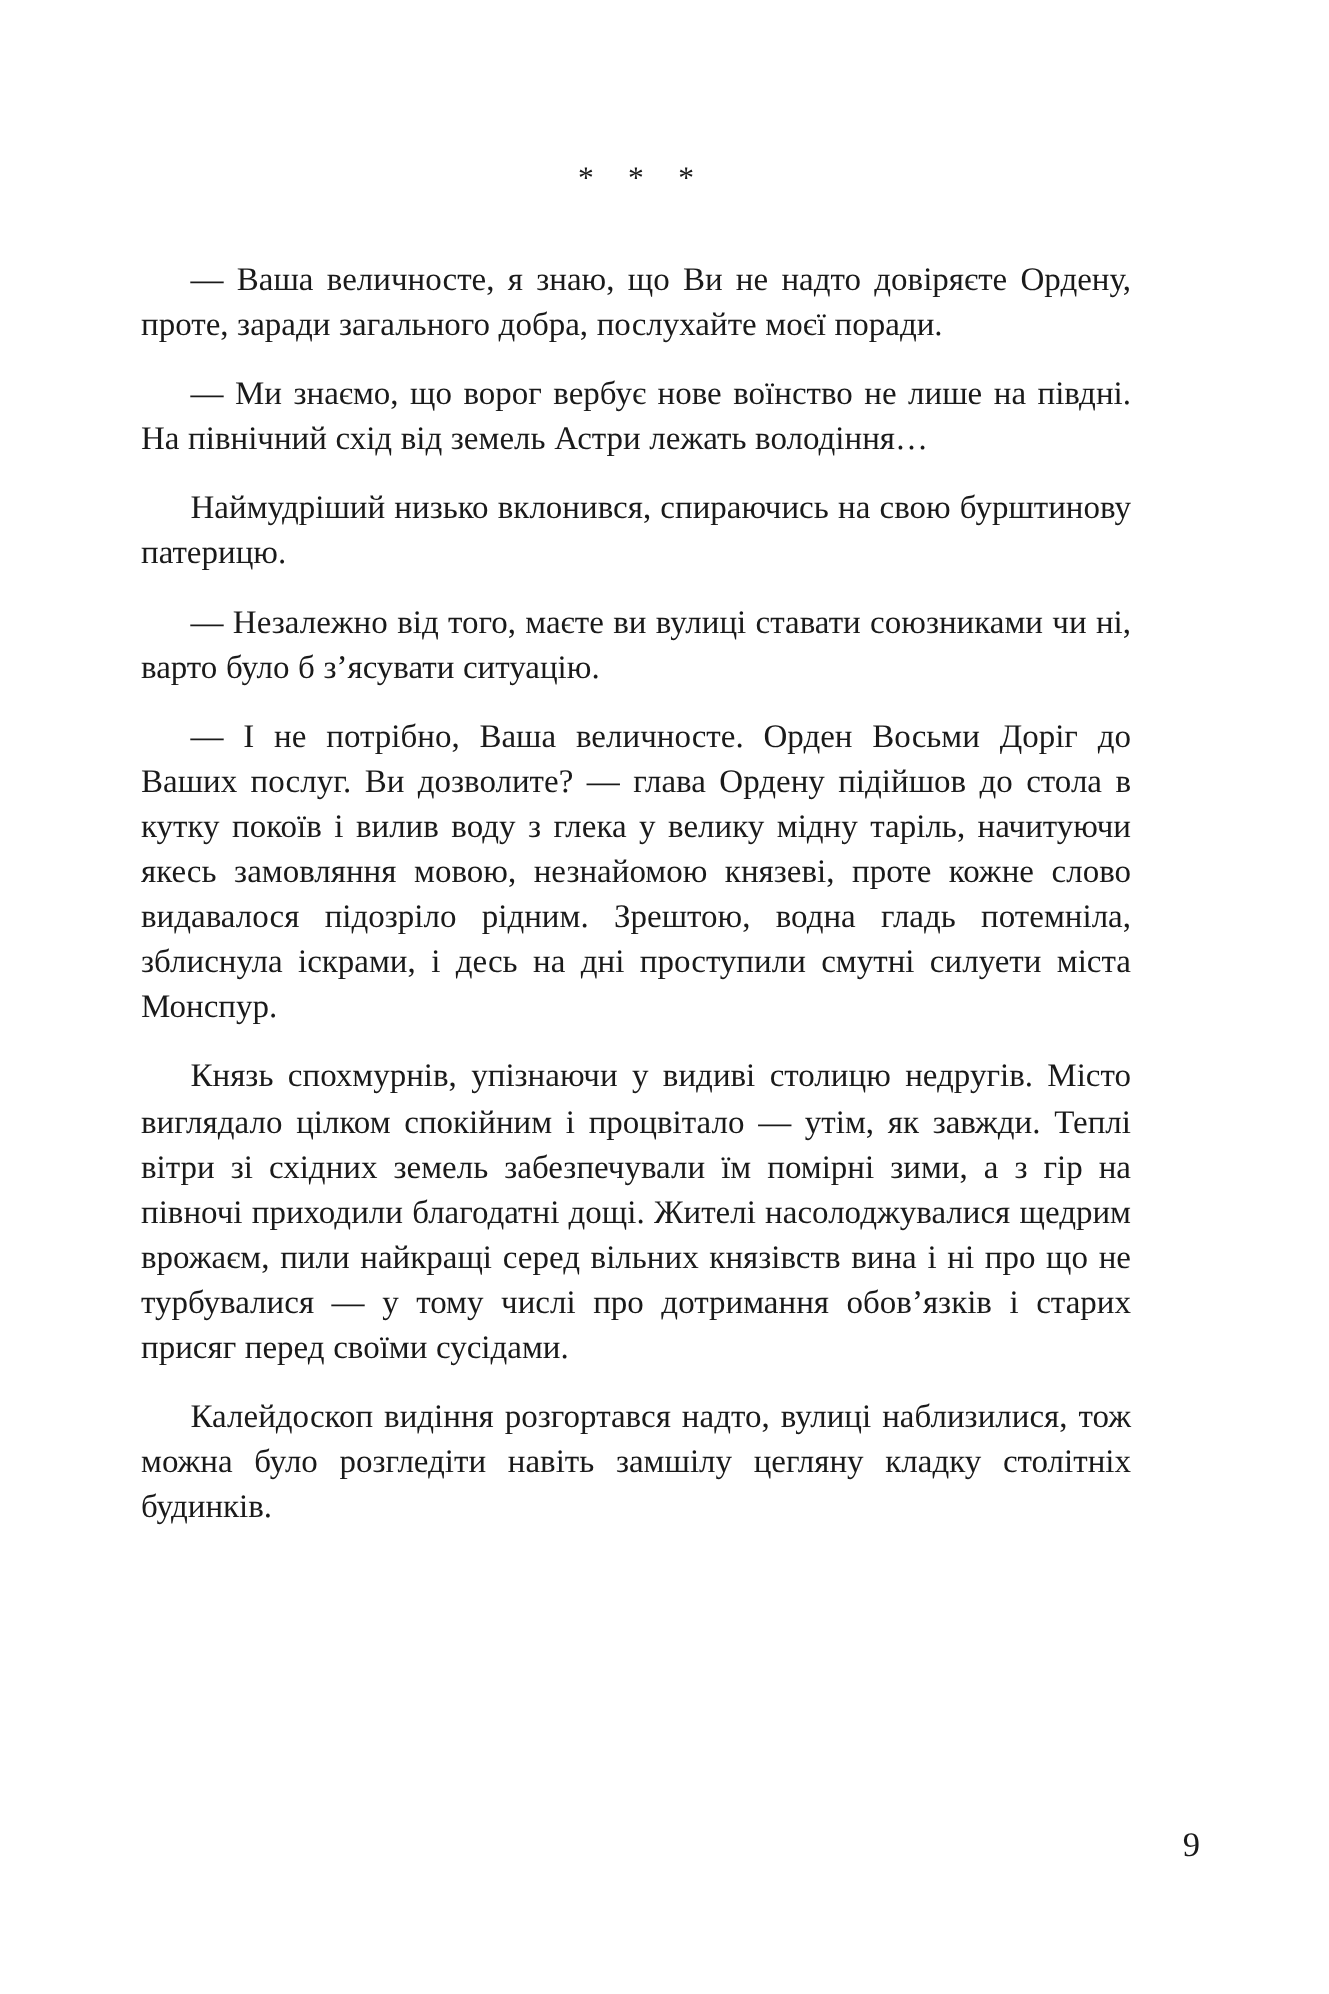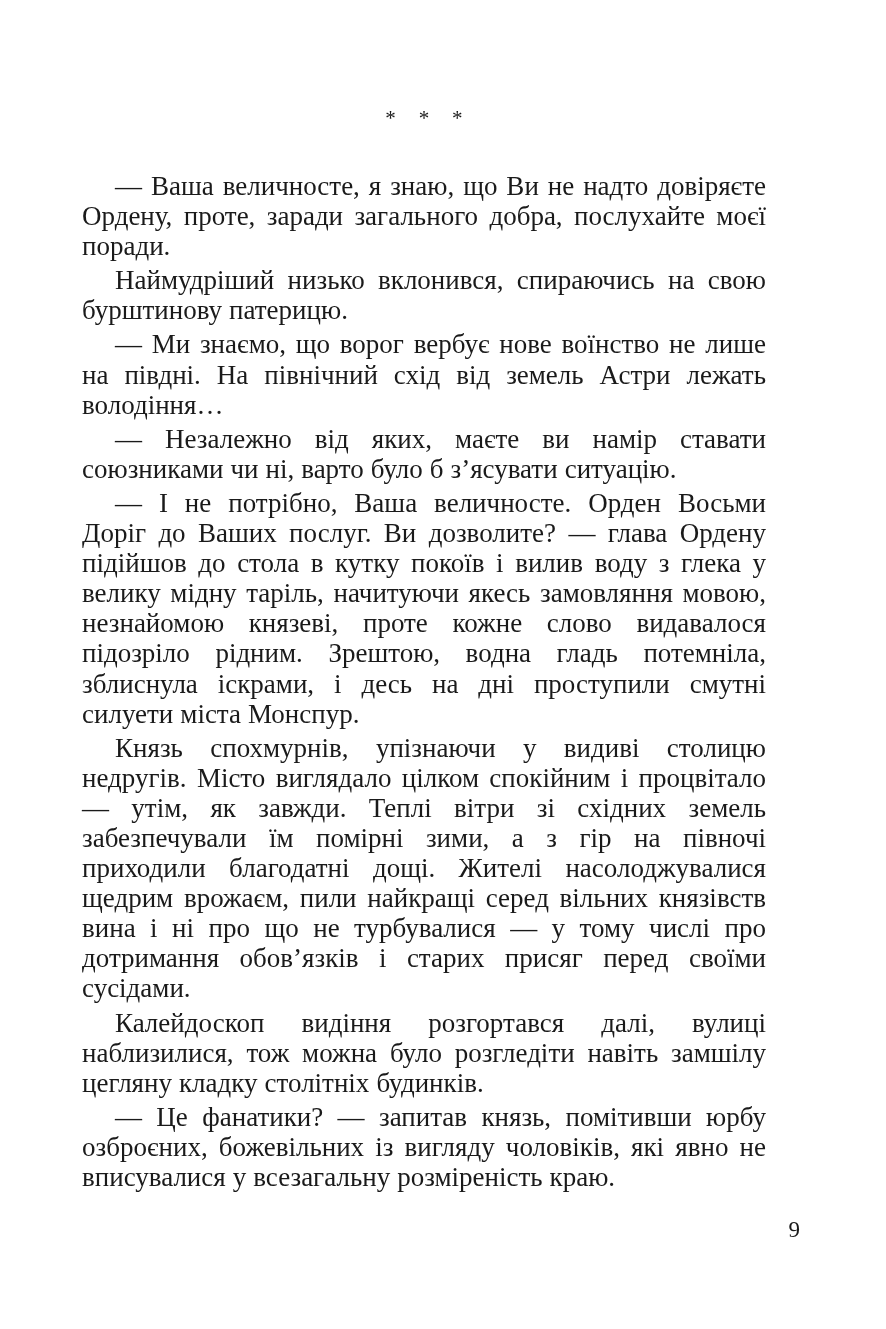--- a/index.html
+++ b/index.html
@@ -35,22 +35,22 @@
     font-size: 21px;
     letter-spacing: 0.42em;
     color: #1a1a1a;
     line-height: 1;
     padding-left: 0.42em;
     margin: 0 0 42px 0;
     user-select: none;
   }
 
   .para {
-    margin: 4px;
-    font-size: 27px;
+    margin: 16px;
+    font-size: 22px;
     line-height: 30.1px;
     text-align: justify;
     text-indent: 33px;
     text-justify: inter-word;
     hyphens: manual;
     -webkit-hyphens: manual;
     word-spacing: 0.01em;
   }
 
   .page-number {
@@ -66,25 +66,24 @@
 </head>
 <body>
 
 <div class="page">
 
   <div class="text-block">
 
     <div class="scene-break">* * *</div>
 
     <p class="para">— Ваша величносте, я знаю, що Ви не надто довіряєте Ордену, проте, заради загального добра, послухайте моєї поради.</p>
+    <p class="para">— Ми знаємо, що ворог вербує нове воїнство не лише на півдні. На північний схід від земель Астри лежать володіння…</p>
     <p class="para">Наймудріший низько вклонився, спираючись на свою бурштинову патерицю.</p>
-    <p class="para">— Ми знаємо, що ворог вербує нове воїнство не лише на півдні. На північний схід від земель Астри лежать володіння…</p>
-    <p class="para">— Незалежно від яких, маєте ви намір ставати союзниками чи ні, варто було б з’ясувати ситуацію.</p>
+    <p class="para">— Незалежно від того, маєте ви вулиці ставати союзниками чи ні, варто було б з’ясувати ситуацію.</p>
     <p class="para">— І не потрібно, Ваша величносте. Орден Восьми Доріг до Ваших послуг. Ви дозволите? — глава Ордену підійшов до стола в кутку покоїв і вилив воду з глека у велику мідну таріль, начитуючи якесь замовляння мовою, незнайомою князеві, проте кожне слово видавалося підозріло рідним. Зрештою, водна гладь потемніла, зблиснула іскрами, і десь на дні проступили смутні силуети міста Монспур.</p>
     <p class="para">Князь спохмурнів, упізнаючи у видиві столицю недругів. Місто виглядало цілком спокійним і процвітало — утім, як завжди. Теплі вітри зі східних земель забезпечували їм помірні зими, а з гір на півночі приходили благодатні дощі. Жителі насолоджувалися щедрим врожаєм, пили найкращі серед вільних князівств вина і ні про що не турбувалися — у тому числі про дотримання обов’язків і старих присяг перед своїми сусідами.</p>
-    <p class="para">Калейдоскоп видіння розгортався далі, вулиці наблизилися, тож можна було розгледіти навіть замшілу цегляну кладку столітніх будинків.</p>
-    <p class="para">— Це фанатики? — запитав князь, помітивши юрбу озброєних, божевільних із вигляду чоловіків, які явно не вписувалися у всезагальну розміреність краю.</p>
+    <p class="para">Калейдоскоп видіння розгортався надто, вулиці наблизилися, тож можна було розгледіти навіть замшілу цегляну кладку столітніх будинків.</p>
 
   </div>
 
   <div class="page-number">9</div>
 
 </div>
 
 </body></html>

